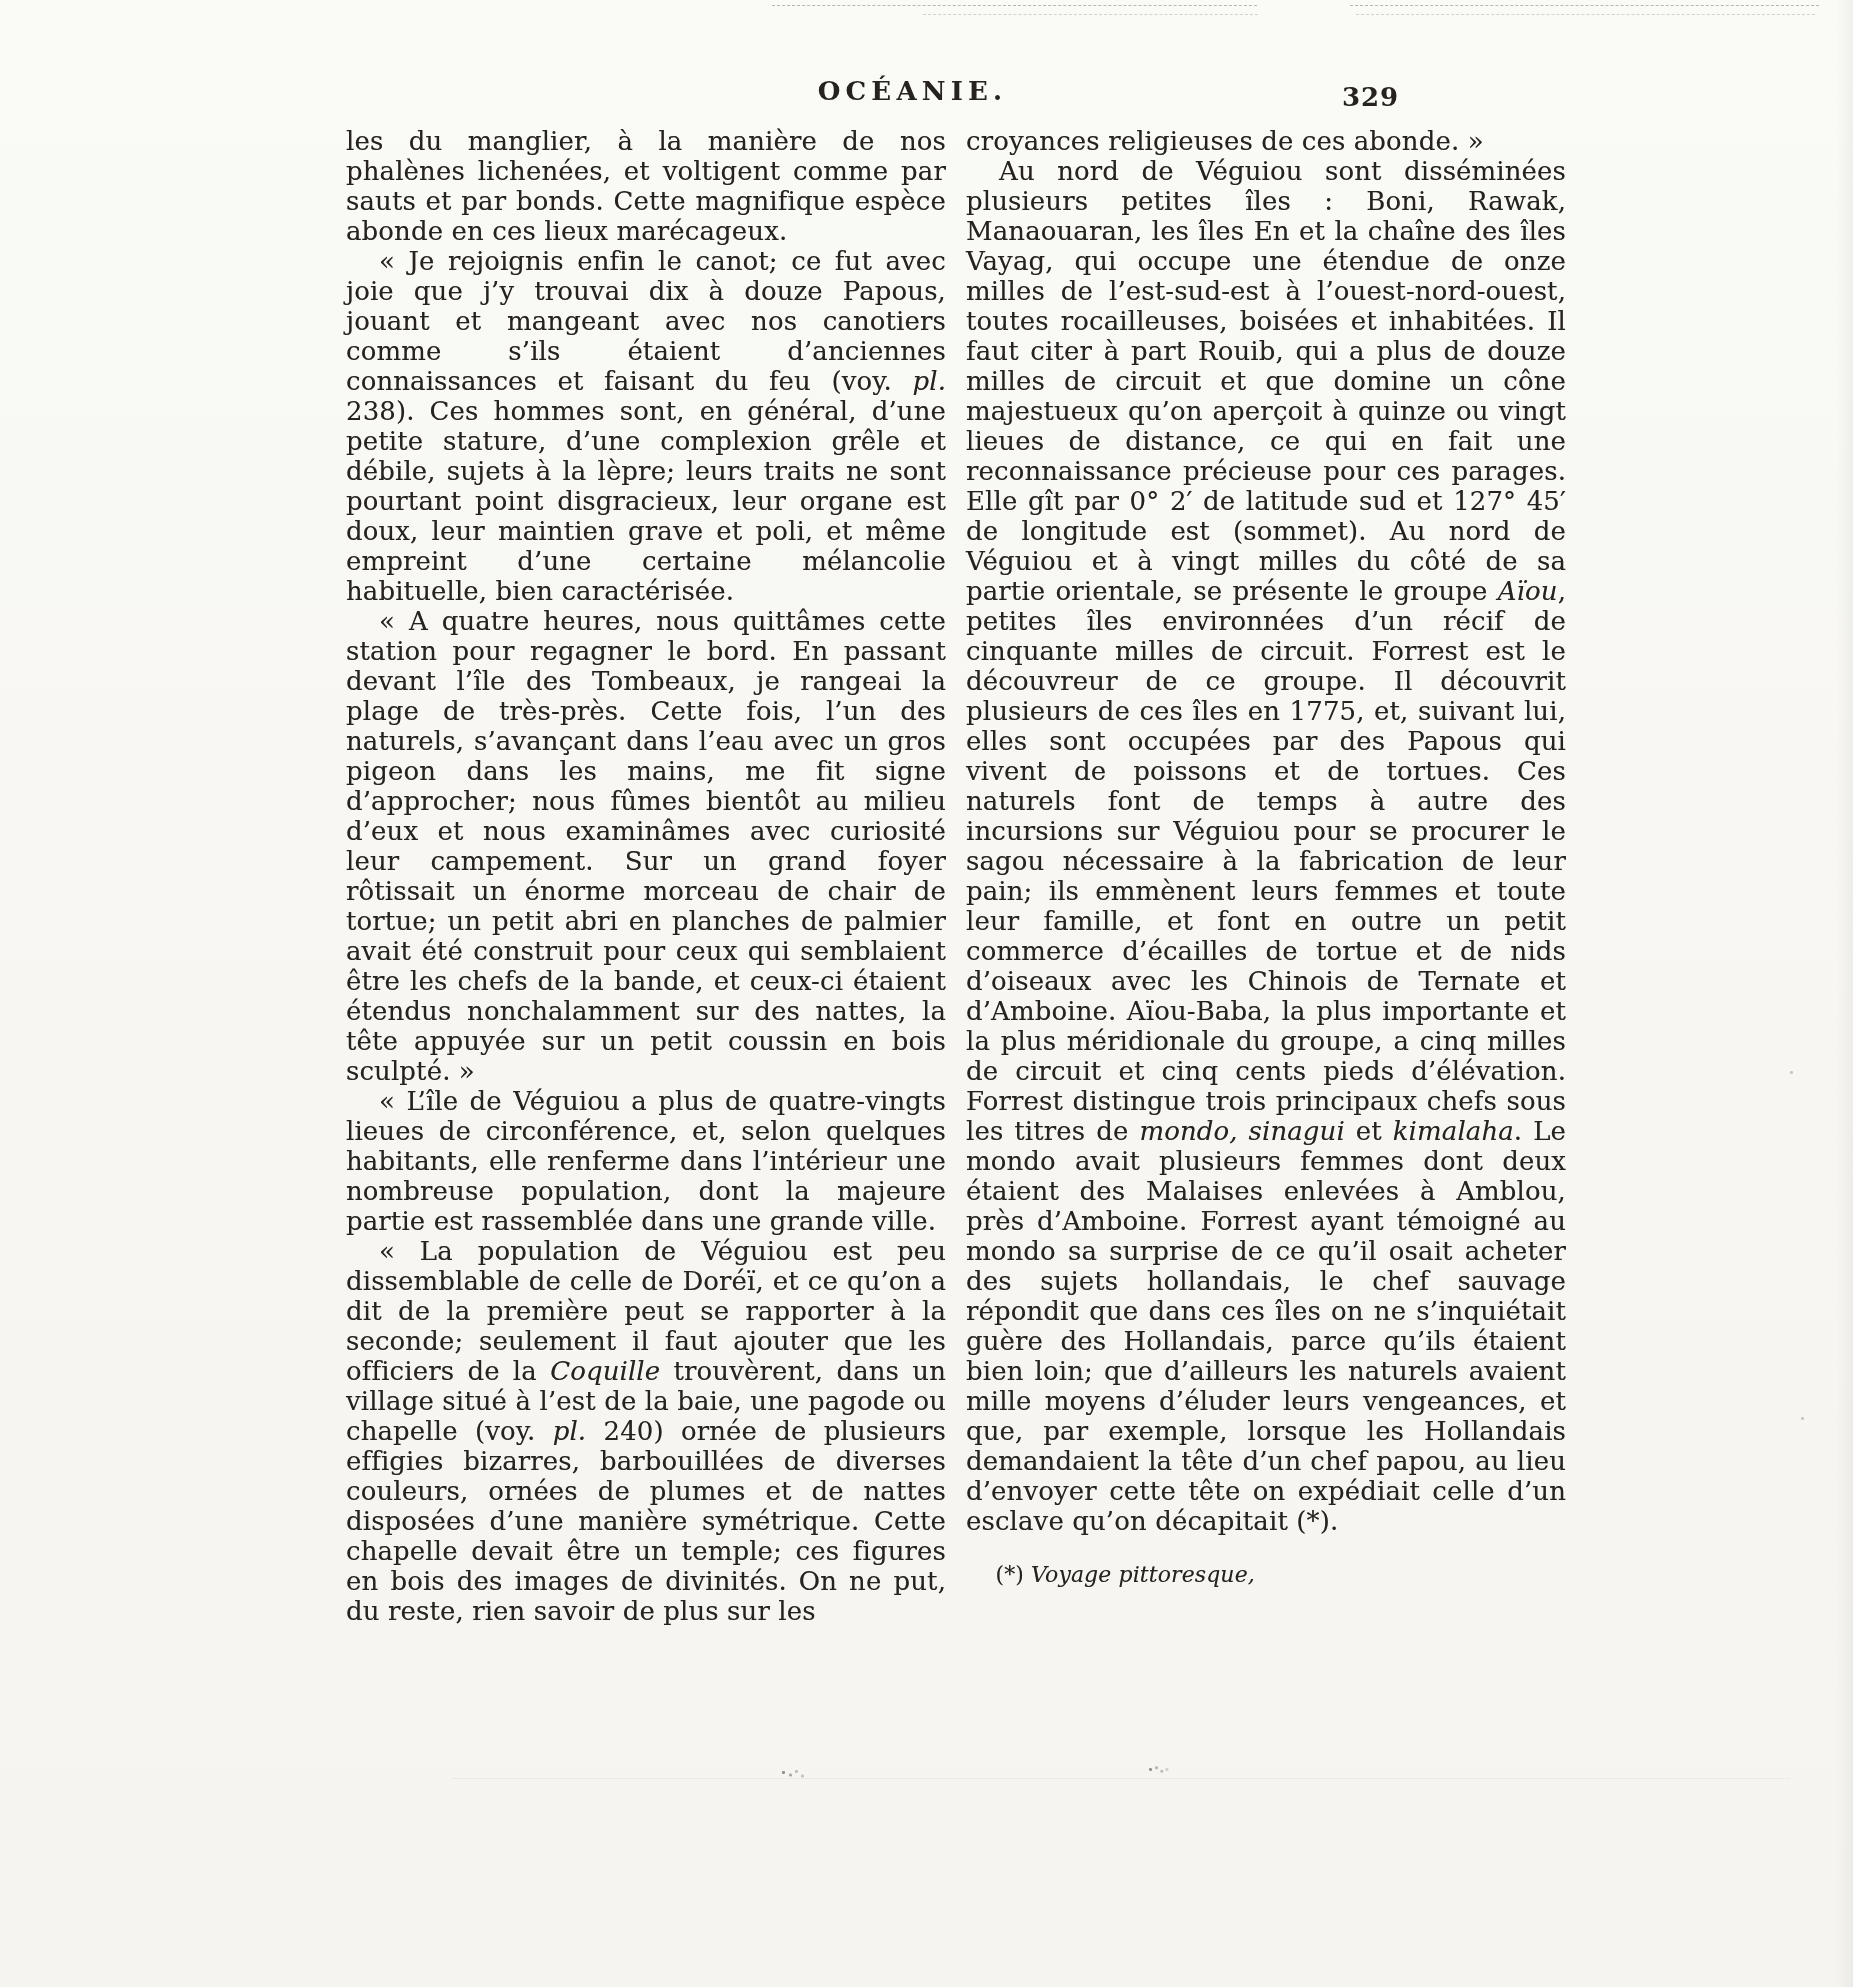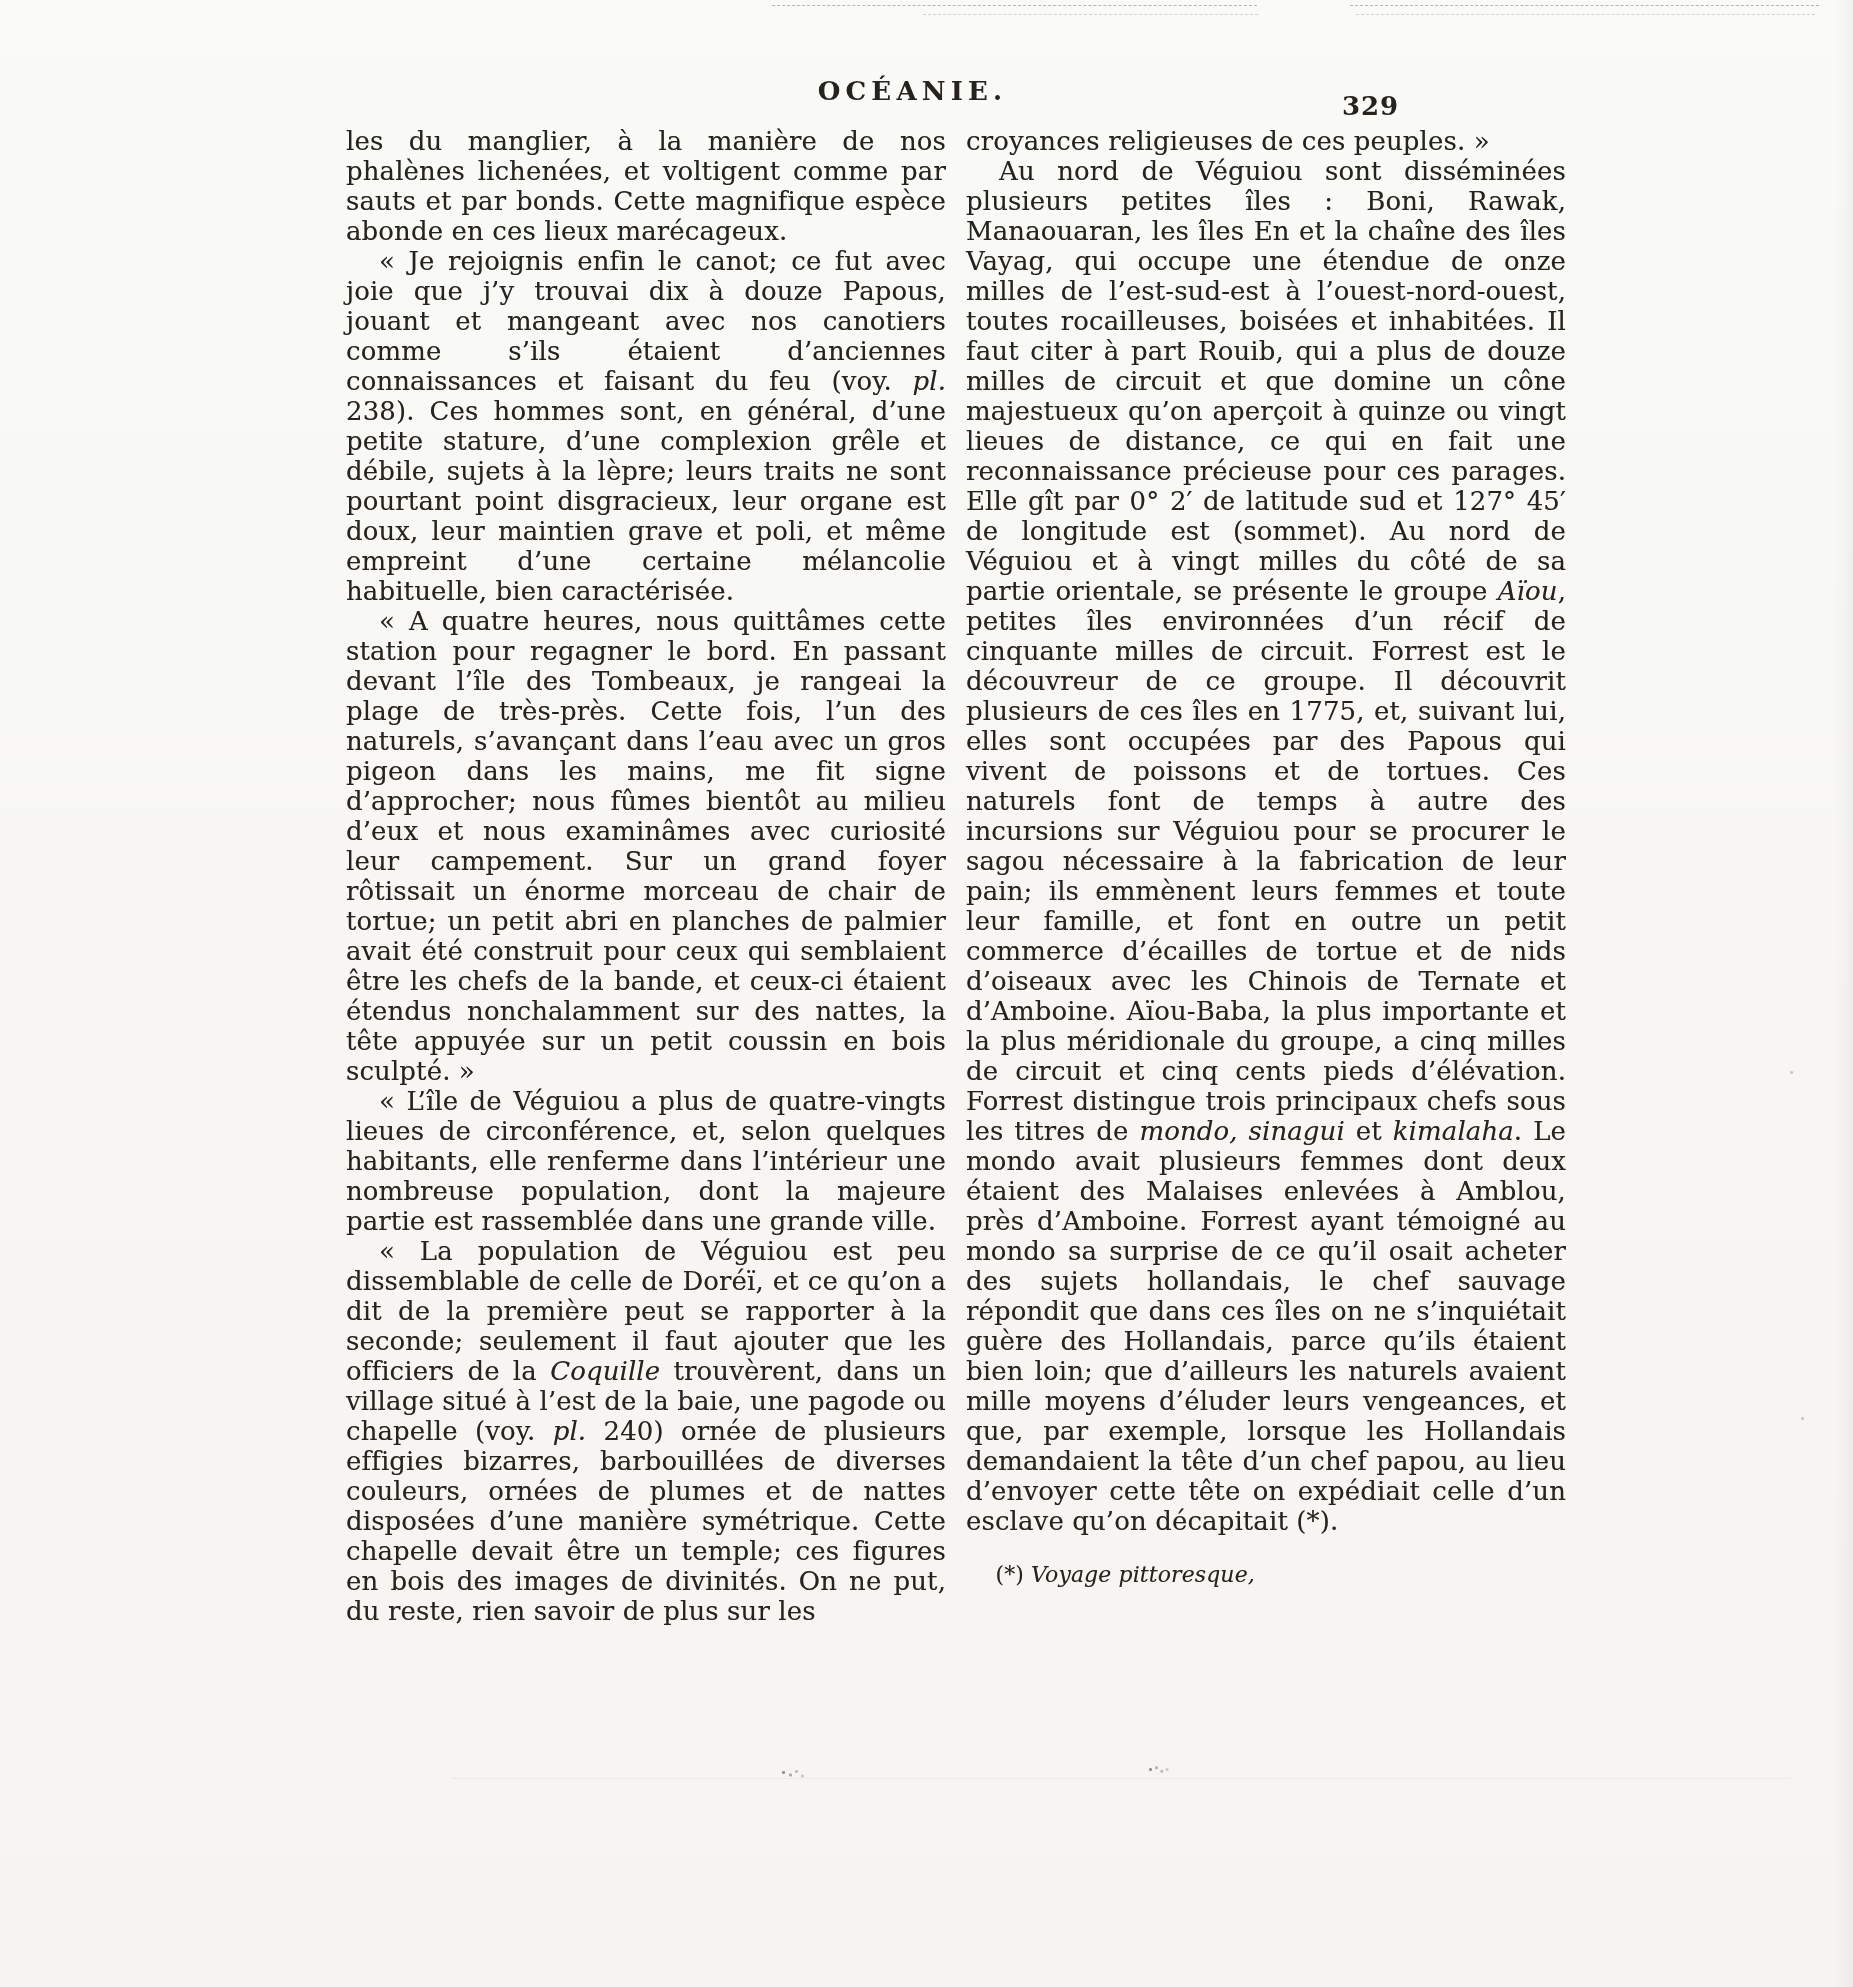--- a/index.html
+++ b/index.html
@@ -36,21 +36,21 @@
     left: 12px;
     right: 104px;
     text-align: center;
     font-weight: bold;
     font-size: 26px;
     letter-spacing: 5.2px;
   }
   .pagenum {
     position: absolute;
     left: 996px;
-    top: 15px;
+    top: 6px;
     font-weight: bold;
     font-size: 26px;
     letter-spacing: 0.9px;
   }
   .columns {
     display: flex;
     gap: 20px;
     margin-top: 10.4px;
   }
   .col {
@@ -109,19 +109,19 @@
   </div>
   <div class="columns">
     <div class="col">
         <p class="para"><span>les du manglier, à la manière de nos phalènes lichenées, et voltigent comme par sauts et par bonds. Cette magnifique espèce abonde en ces lieux marécageux.</span></p>
         <p class="para indent"><span>« Je rejoignis enfin le canot; ce fut avec joie que j’y trouvai dix à douze Papous, jouant et mangeant avec nos canotiers comme s’ils étaient d’anciennes connaissances et faisant du feu (voy. </span><em>pl.</em><span> 238). Ces hommes sont, en général, d’une petite stature, d’une complexion grêle et débile, sujets à la lèpre; leurs traits ne sont pourtant point disgracieux, leur organe est doux, leur maintien grave et poli, et même empreint d’une certaine mélancolie habituelle, bien caractérisée.</span></p>
         <p class="para indent"><span>« A quatre heures, nous quittâmes cette station pour regagner le bord. En passant devant l’île des Tombeaux, je rangeai la plage de très-près. Cette fois, l’un des naturels, s’avançant dans l’eau avec un gros pigeon dans les mains, me fit signe d’approcher; nous fûmes bientôt au milieu d’eux et nous examinâmes avec curiosité leur campement. Sur un grand foyer rôtissait un énorme morceau de chair de tortue; un petit abri en planches de palmier avait été construit pour ceux qui semblaient être les chefs de la bande, et ceux-ci étaient étendus nonchalamment sur des nattes, la tête appuyée sur un petit coussin en bois sculpté. »</span></p>
         <p class="para indent"><span>« L’île de Véguiou a plus de quatre-vingts lieues de circonférence, et, selon quelques habitants, elle renferme dans l’intérieur une nombreuse population, dont la majeure partie est rassemblée dans une grande ville.</span></p>
         <p class="para indent"><span>« La population de Véguiou est peu dissemblable de celle de Doréï, et ce qu’on a dit de la première peut se rapporter à la seconde; seulement il faut ajouter que les officiers de la </span><em>Coquille</em><span> trouvèrent, dans un village situé à l’est de la baie, une pagode ou chapelle (voy. </span><em>pl.</em><span> 240) ornée de plusieurs effigies bizarres, barbouillées de diverses couleurs, ornées de plumes et de nattes disposées d’une manière symétrique. Cette chapelle devait être un temple; ces figures en bois des images de divinités. On ne put, du reste, rien savoir de plus sur les</span></p>
       </div>
     <div class="col">
-        <p class="para"><span>croyances religieuses de ces peuples. »</span></p>
+        <p class="para"><span>croyances religieuses de ces abonde. »</span></p>
         <p class="para indent"><span>Au nord de Véguiou sont disséminées plusieurs petites îles : Boni, Rawak, Manaouaran, les îles En et la chaîne des îles Vayag, qui occupe une étendue de onze milles de l’est-sud-est à l’ouest-nord-ouest, toutes rocailleuses, boisées et inhabitées. Il faut citer à part Rouib, qui a plus de douze milles de circuit et que domine un cône majestueux qu’on aperçoit à quinze ou vingt lieues de distance, ce qui en fait une reconnaissance précieuse pour ces parages. Elle gît par 0° 2′ de latitude sud et 127° 45′ de longitude est (sommet). Au nord de Véguiou et à vingt milles du côté de sa partie orientale, se présente le groupe </span><em>Aïou</em><span>, petites îles environnées d’un récif de cinquante milles de circuit. Forrest est le découvreur de ce groupe. Il découvrit plusieurs de ces îles en 1775, et, suivant lui, elles sont occupées par des Papous qui vivent de poissons et de tortues. Ces naturels font de temps à autre des incursions sur Véguiou pour se procurer le sagou nécessaire à la fabrication de leur pain; ils emmènent leurs femmes et toute leur famille, et font en outre un petit commerce d’écailles de tortue et de nids d’oiseaux avec les Chinois de Ternate et d’Amboine. Aïou-Baba, la plus importante et la plus méridionale du groupe, a cinq milles de circuit et cinq cents pieds d’élévation. Forrest distingue trois principaux chefs sous les titres de </span><em>mondo, sinagui</em><span> et </span><em>kimalaha</em><span>. Le mondo avait plusieurs femmes dont deux étaient des Malaises enlevées à Amblou, près d’Amboine. Forrest ayant témoigné au mondo sa surprise de ce qu’il osait acheter des sujets hollandais, le chef sauvage répondit que dans ces îles on ne s’inquiétait guère des Hollandais, parce qu’ils étaient bien loin; que d’ailleurs les naturels avaient mille moyens d’éluder leurs vengeances, et que, par exemple, lorsque les Hollandais demandaient la tête d’un chef papou, au lieu d’envoyer cette tête on expédiait celle d’un esclave qu’on décapitait (*).</span></p>
         <p class="footnote"><span>(*) </span><em>Voyage pittoresque,</em></p>
       </div>
   </div>
 </div>
 
 
 </body></html>

